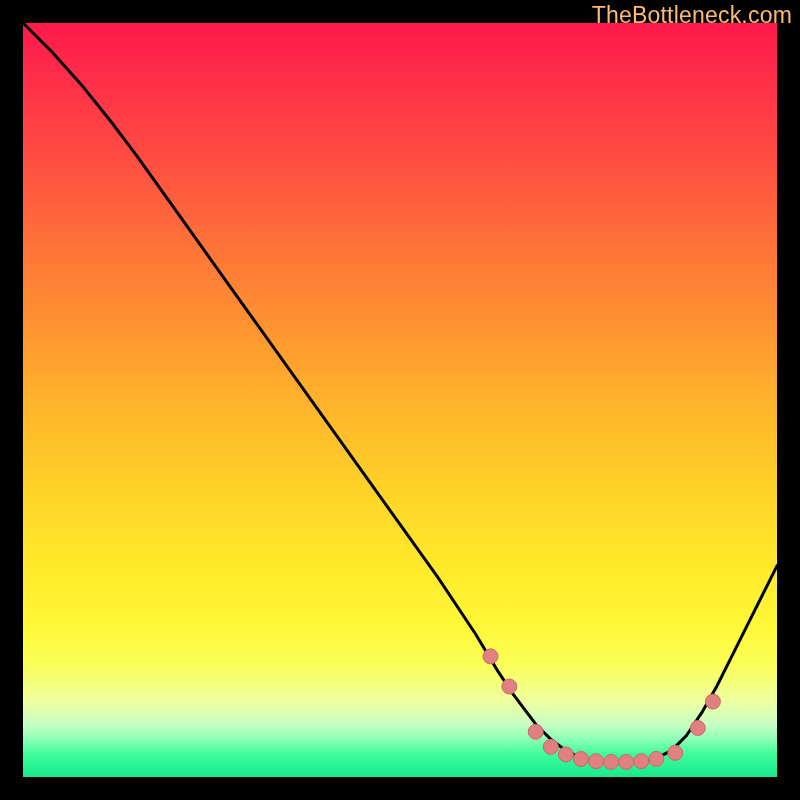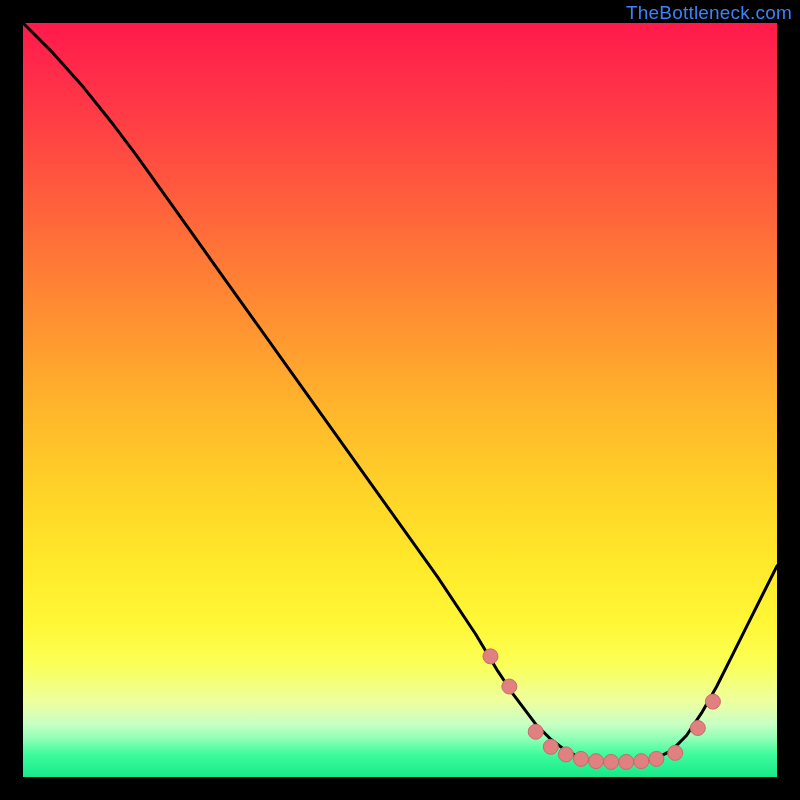--- a/index.html
+++ b/index.html
@@ -46,22 +46,22 @@
     position: absolute;
     left: 0; top: 0;
     width: 754px;
     height: 754px;
     pointer-events: none;
   }
   .attribution {
     position: absolute;
     top: 2px;
     right: 8px;
-    color: #3b82f6;
-    font-size: 19px;
+    color: #fdba74;
+    font-size: 23px;
     letter-spacing: 0.2px;
     font-weight: 500;
   }
 </style>
 </head>
 <body>
 
 <div class="stage">
   <div class="plot">
     <svg class="curve" viewBox="0 0 754 754" preserveAspectRatio="none">

